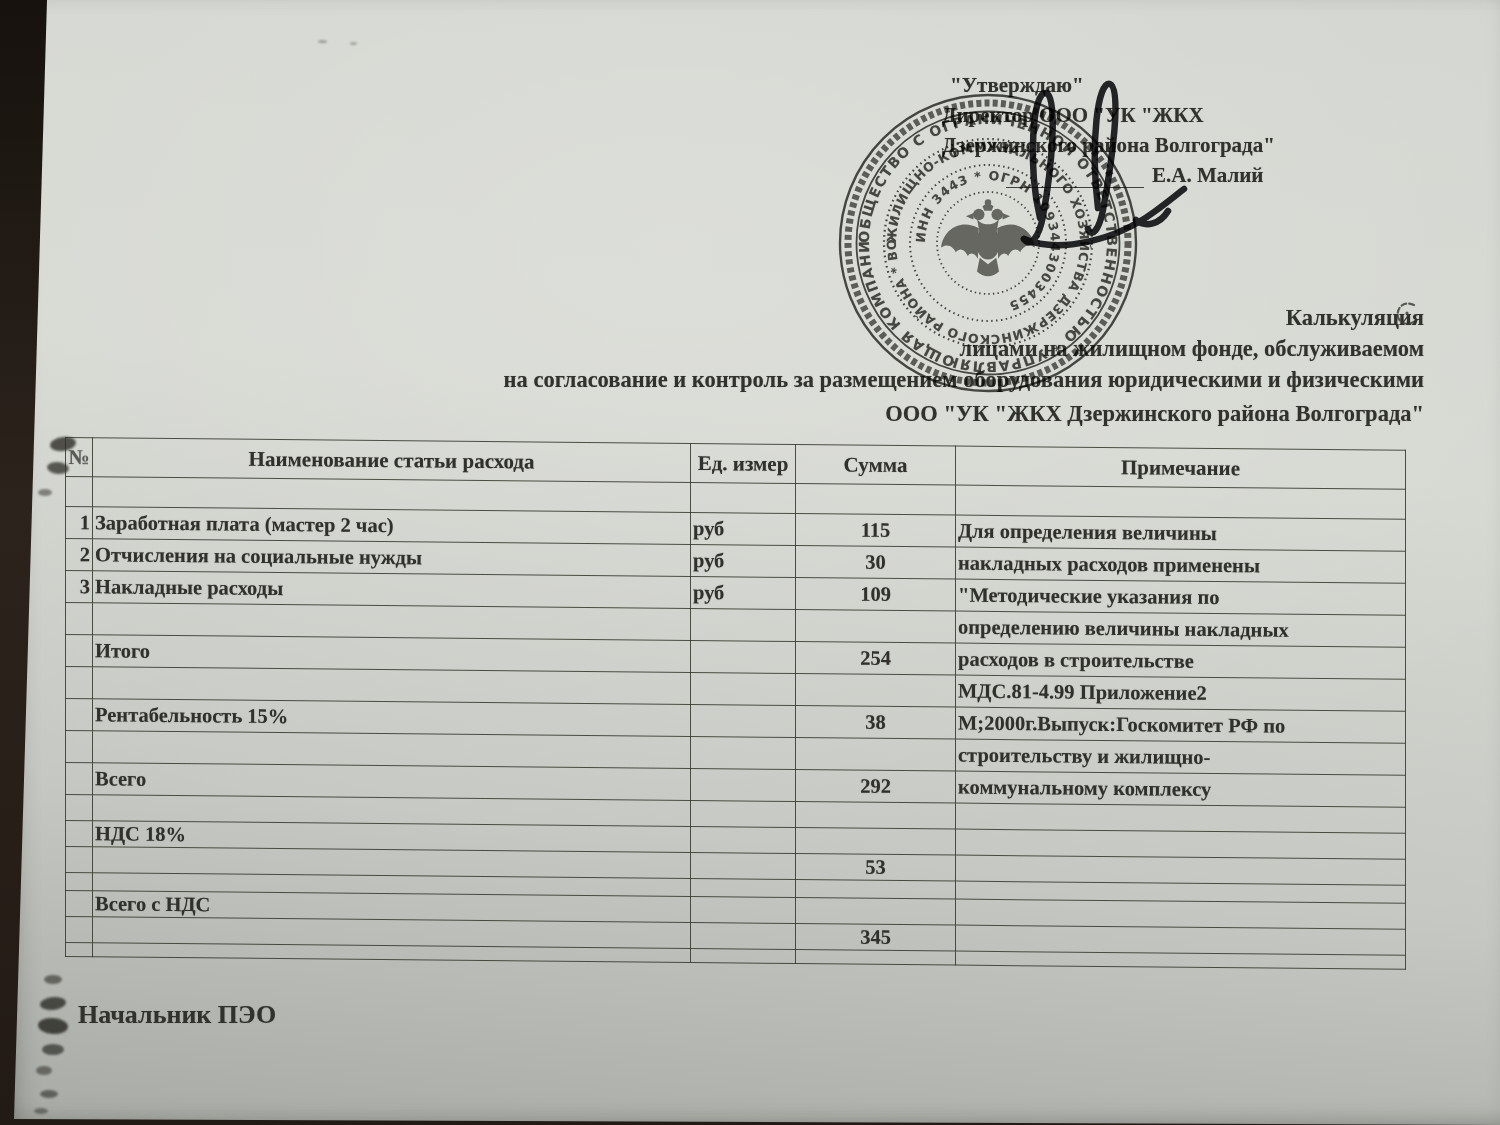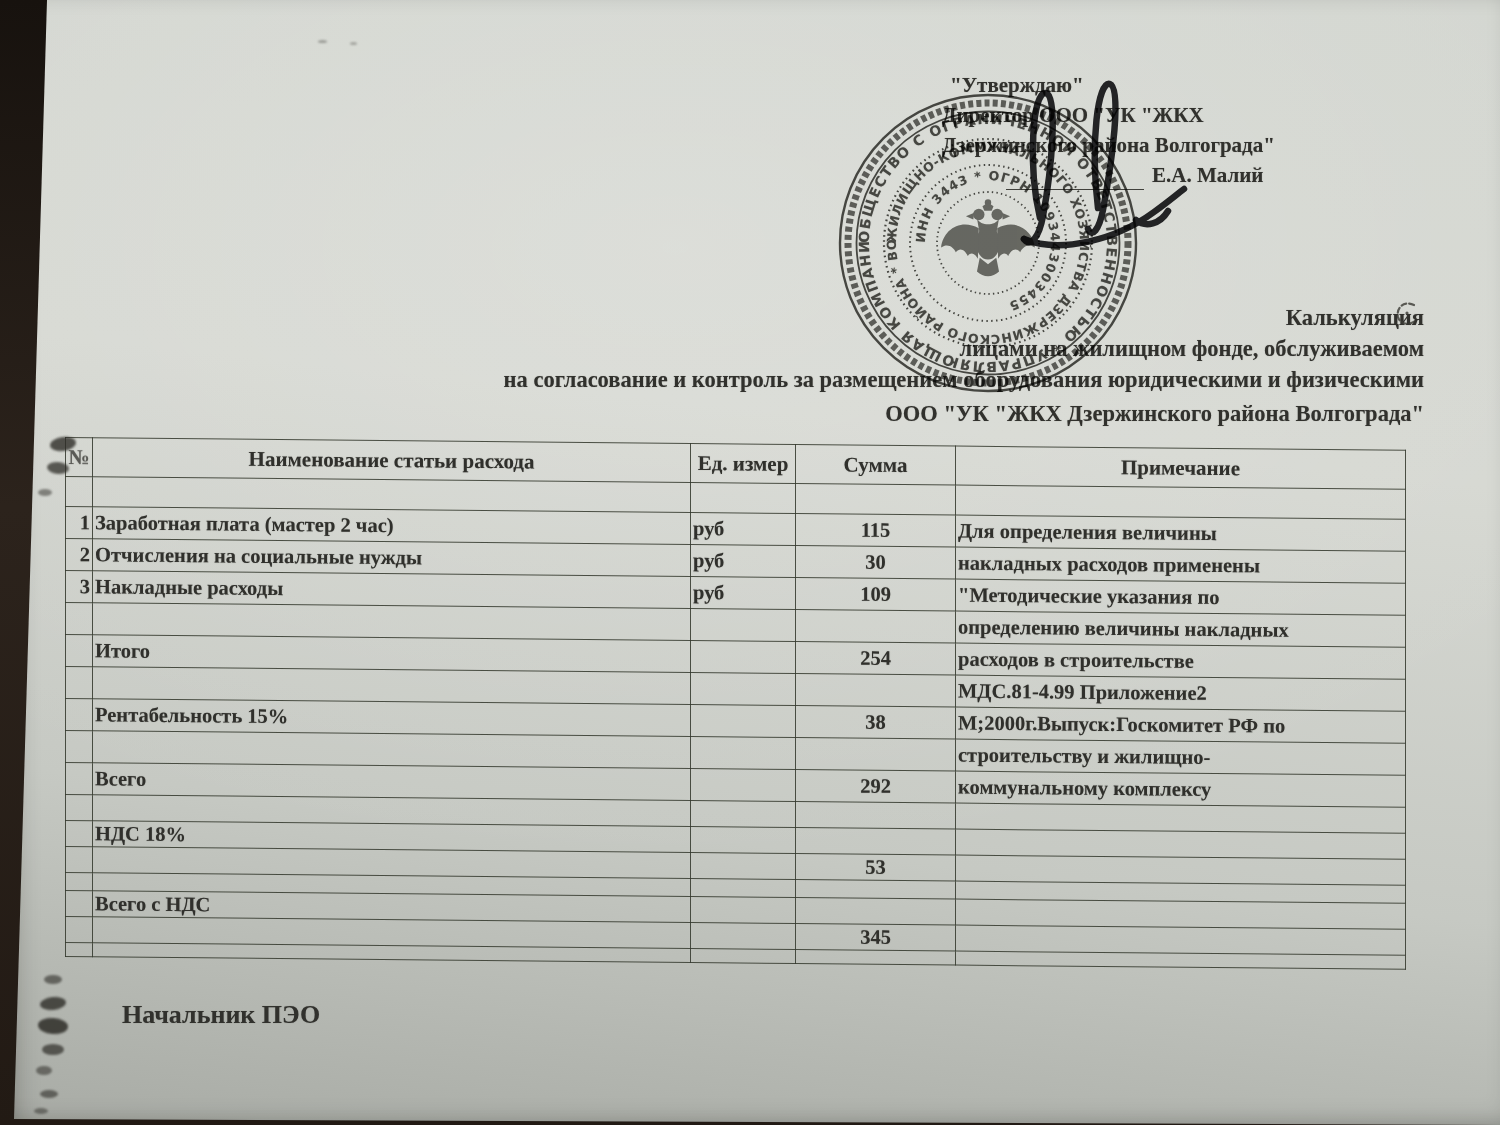--- a/index.html
+++ b/index.html
@@ -16,21 +16,21 @@
     background:
       radial-gradient(120% 90% at 45% 22%, rgba(255,255,255,.17), rgba(255,255,255,0) 62%),
       linear-gradient(186deg,#d3d6d0 0%,#d6d8d2 38%,#c6c9c3 72%,#a8aba5 100%);
     box-shadow:inset 26px 0 30px -18px rgba(20,15,10,.45), inset 0 -14px 26px -14px rgba(20,15,10,.25);
     color:#31312d;
   }
   .paper *{text-shadow:0 0 1px rgba(52,52,48,.38);}
   
   .approval{position:absolute;left:942px;top:70px;width:340px;font-size:21px;font-weight:600;line-height:30px;white-space:nowrap;}
   .approval .l1{margin-left:8px;}
-  .sig-row{display:flex;align-items:flex-end;}
+  .sig-row{display:flex;align-items:center;}
   .sig-line{display:inline-block;border-bottom:1.6px solid #41413c;height:24px;}
   .sig-line.w1{width:138px;margin-left:64px;margin-right:8px;}
   .sig-line.w2{width:122px;margin-left:94px;margin-right:10px;}
   
   .doc-title{position:absolute;left:0;top:302px;width:1424px;text-align:right;font-size:22.5px;font-weight:bold;line-height:31px;}
   .doc-title .l4{margin-top:3px;}
   
   .main-table{
     position:absolute;left:65px;top:437px;border-collapse:collapse;table-layout:fixed;
     transform:skewY(.55deg);transform-origin:0 0;
@@ -51,21 +51,21 @@
   .main-table tbody tr:nth-child(15),
   .main-table tbody tr:nth-child(16){height:26px;}
   .main-table tbody tr:nth-child(14){height:18px;}
   .main-table tbody tr:nth-child(17){height:14px;}
   .col-num{text-align:right;padding-right:1px;}
   .col-name{text-align:left;padding-left:3px;}
   .col-unit{text-align:left;padding-left:6px;}
   .col-sum{text-align:center;}
   .col-note{text-align:left;padding-left:8px;}
   
-  .footer-label{position:absolute;left:78px;top:1000px;font-size:26px;font-weight:600;margin-left:44px;}
+  .footer-label{position:absolute;left:78px;top:1000px;font-size:26px;font-weight:600;}
   
   .stamp{position:absolute;left:826px;top:81px;width:324px;height:324px;opacity:.84;mix-blend-mode:multiply;}
   .stamp text{font-family:"DejaVu Sans","Liberation Sans",sans-serif;fill:#2f2f2a;font-weight:600;}
   .signature{position:absolute;left:940px;top:58px;width:340px;height:240px;mix-blend-mode:multiply;}
   .squiggle{position:absolute;left:1392px;top:298px;width:32px;height:32px;opacity:.8;}
   
   .smudge{position:absolute;background:#2e2d28;border-radius:50%;filter:blur(1px);}
 </style>
 </head>
 <body>

